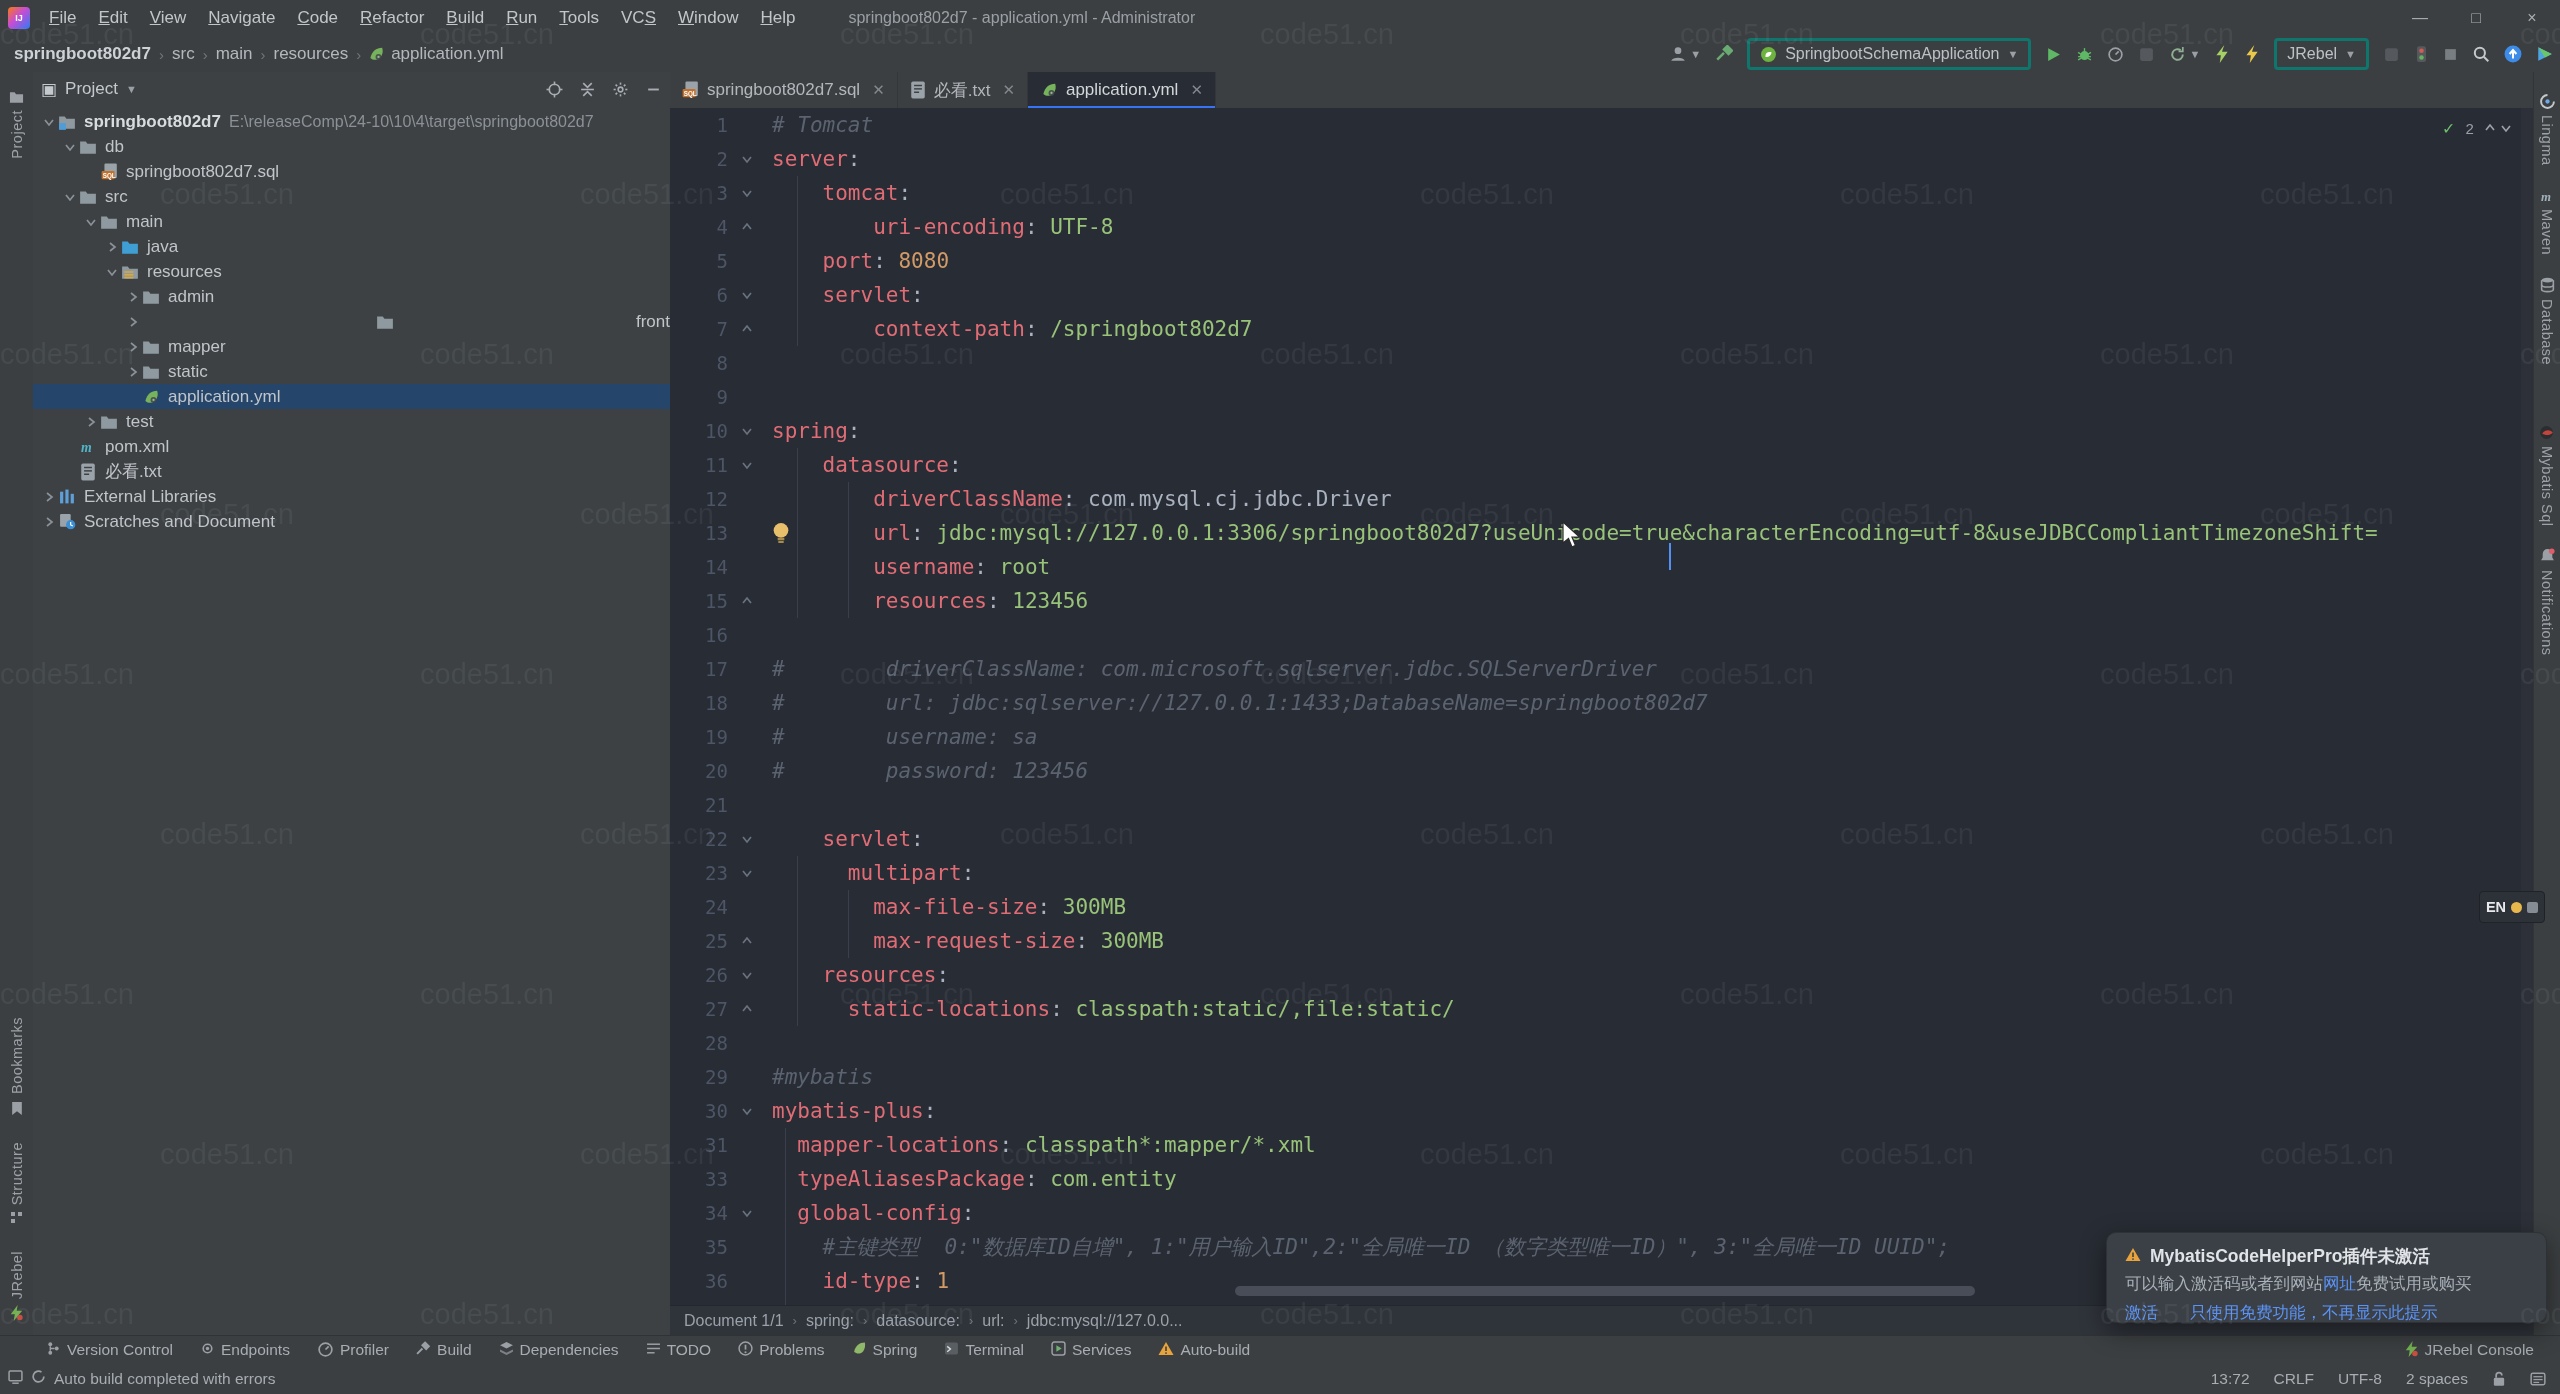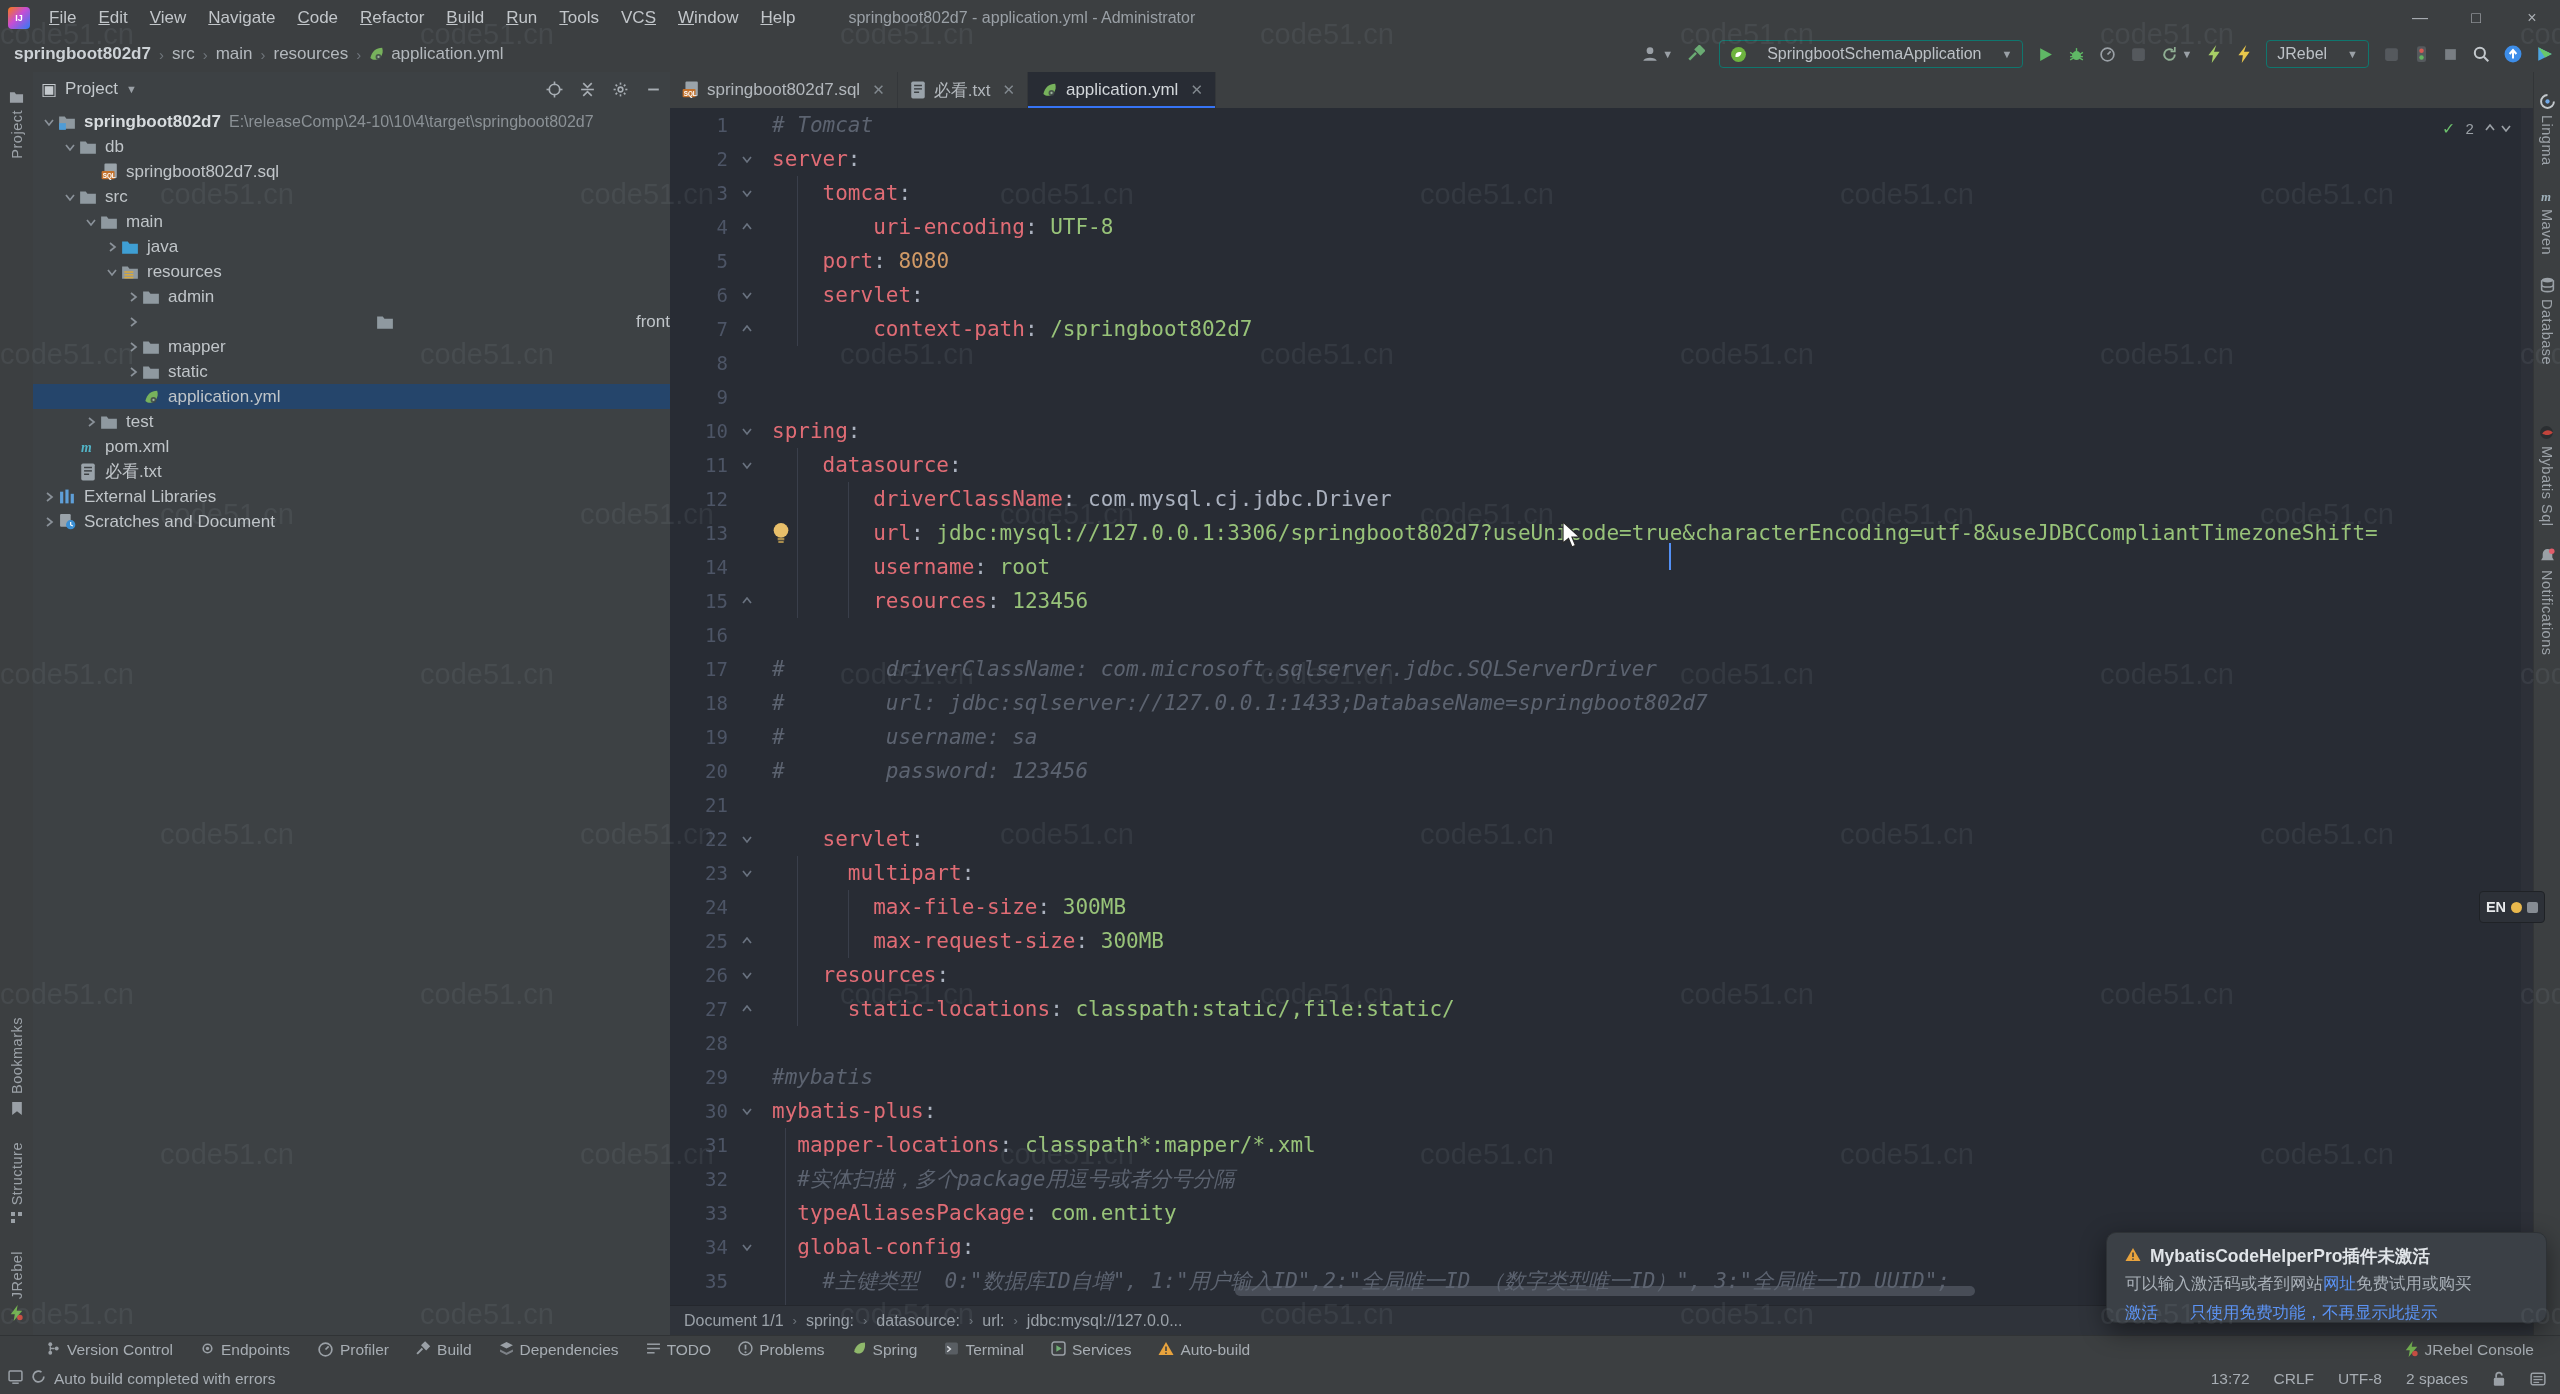--- a/index.html
+++ b/index.html
@@ -16,21 +16,21 @@
   #win-title{margin-left:42px;font-size:16px;color:#9aa0a6;white-space:nowrap}
   #win-controls{margin-left:auto;display:flex;align-items:center;height:36px}
   .wc{width:56px;text-align:center;font-size:16px;color:#a9adb2;line-height:36px}
   #navbar{position:absolute;left:0;top:36px;right:0;height:36px;background:#3c3f41;border-bottom:1px solid #303335;display:flex;align-items:center}
   #crumbs-top{display:flex;align-items:center;margin-left:12px;font-size:17px}
   .crumb{color:#b3b8bd;margin:0 2px}
   .crumb.first{font-weight:bold;color:#cdd2d6}
   .crumb-sep{color:#70767c;margin:0 6px;font-size:15px}
   #toolbar-right{margin-left:auto;display:flex;align-items:center;margin-right:6px;gap:14px}
   .tbi{display:flex;align-items:center;gap:3px;color:#9aa0a6}
-  .combo{display:flex;align-items:center;gap:20px;border:1px solid #0f766e;border-radius:4px;height:26px;padding:0 10px;font-size:16px;color:#bcc1c6;background:#3c3f41}
+  .combo{display:flex;align-items:center;gap:8px;border:3px solid #0f766e;border-radius:4px;height:26px;padding:0 10px;font-size:16px;color:#bcc1c6;background:#3c3f41}
   .caret-down{font-size:11px;color:#9aa0a6}
   
   #leftstripe{position:absolute;left:0;top:72px;width:33px;bottom:59px;background:#3c3f41;border-right:1px solid #323537}
   #rightstripe{position:absolute;right:0;top:72px;width:26px;bottom:59px;background:#3c3f41;border-left:1px solid #323537;display:flex;flex-direction:column;align-items:center}
   .vlabel{writing-mode:vertical-rl;font-size:14.5px;color:#9ca2a8;letter-spacing:.5px}
   .vflip{transform:rotate(180deg)}
   .stripe-item{display:flex;flex-direction:column;align-items:center;gap:6px;margin-top:22px}
   
   #projpanel{position:absolute;left:33px;top:72px;width:637px;bottom:59px;background:#3d4144;border-right:1px solid #2b2e30;overflow:hidden}
   #proj-header{height:34px;display:flex;align-items:center;padding:0 8px;font-size:17px;color:#c4c9cd}
@@ -697,21 +697,20 @@
             </svg></span><span class="codetxt"><span class="k">    resources</span><span class="p">:</span></span></div>
         <div class="eline"><span class="lnum">27</span><span class="fold"><svg width="12" height="12" style="transform:rotate(-90deg)">
               <path d="M4 2 L9 6 L4 10" stroke="#69727f" fill="none" stroke-width="1.7"></path>
             </svg></span><span class="codetxt"><span class="k">      static-locations</span><span class="p">: </span><span class="s">classpath:static/,file:static/</span></span></div>
         <div class="eline"><span class="lnum">28</span><span class="fold"></span><span class="codetxt"></span></div>
         <div class="eline"><span class="lnum">29</span><span class="fold"></span><span class="codetxt"><span class="c">#mybatis</span></span></div>
         <div class="eline"><span class="lnum">30</span><span class="fold"><svg width="12" height="12" style="transform:rotate(90deg)">
               <path d="M4 2 L9 6 L4 10" stroke="#69727f" fill="none" stroke-width="1.7"></path>
             </svg></span><span class="codetxt"><span class="k">mybatis-plus</span><span class="p">:</span></span></div>
         <div class="eline"><span class="lnum">31</span><span class="fold"></span><span class="codetxt"><span class="k">  mapper-locations</span><span class="p">: </span><span class="s">classpath*:mapper/*.xml</span></span></div>
-        <div class="eline"><span class="lnum">32</span><span class="fold"></span><span class="codetxt"><span class="c">  #实体扫描，多个package用逗号或者分号分隔</span></span></div>
         <div class="eline"><span class="lnum">33</span><span class="fold"></span><span class="codetxt"><span class="k">  typeAliasesPackage</span><span class="p">: </span><span class="s">com.entity</span></span></div>
         <div class="eline"><span class="lnum">34</span><span class="fold"><svg width="12" height="12" style="transform:rotate(90deg)">
               <path d="M4 2 L9 6 L4 10" stroke="#69727f" fill="none" stroke-width="1.7"></path>
             </svg></span><span class="codetxt"><span class="k">  global-config</span><span class="p">:</span></span></div>
         <div class="eline"><span class="lnum">35</span><span class="fold"></span><span class="codetxt"><span class="c">    #主键类型  0:"数据库ID自增", 1:"用户输入ID",2:"全局唯一ID （数字类型唯一ID）", 3:"全局唯一ID UUID";</span></span></div>
         <div class="eline"><span class="lnum">36</span><span class="fold"></span><span class="codetxt"><span class="k">    id-type</span><span class="p">: </span><span class="n">1</span></span></div>
       </div>
     <div id="guides">
         <div class="guide" style="left: 127.28px; top: 68px; height: 170px;"></div>
         <div class="guide" style="left: 127.28px; top: 340px; height: 170px;"></div>

